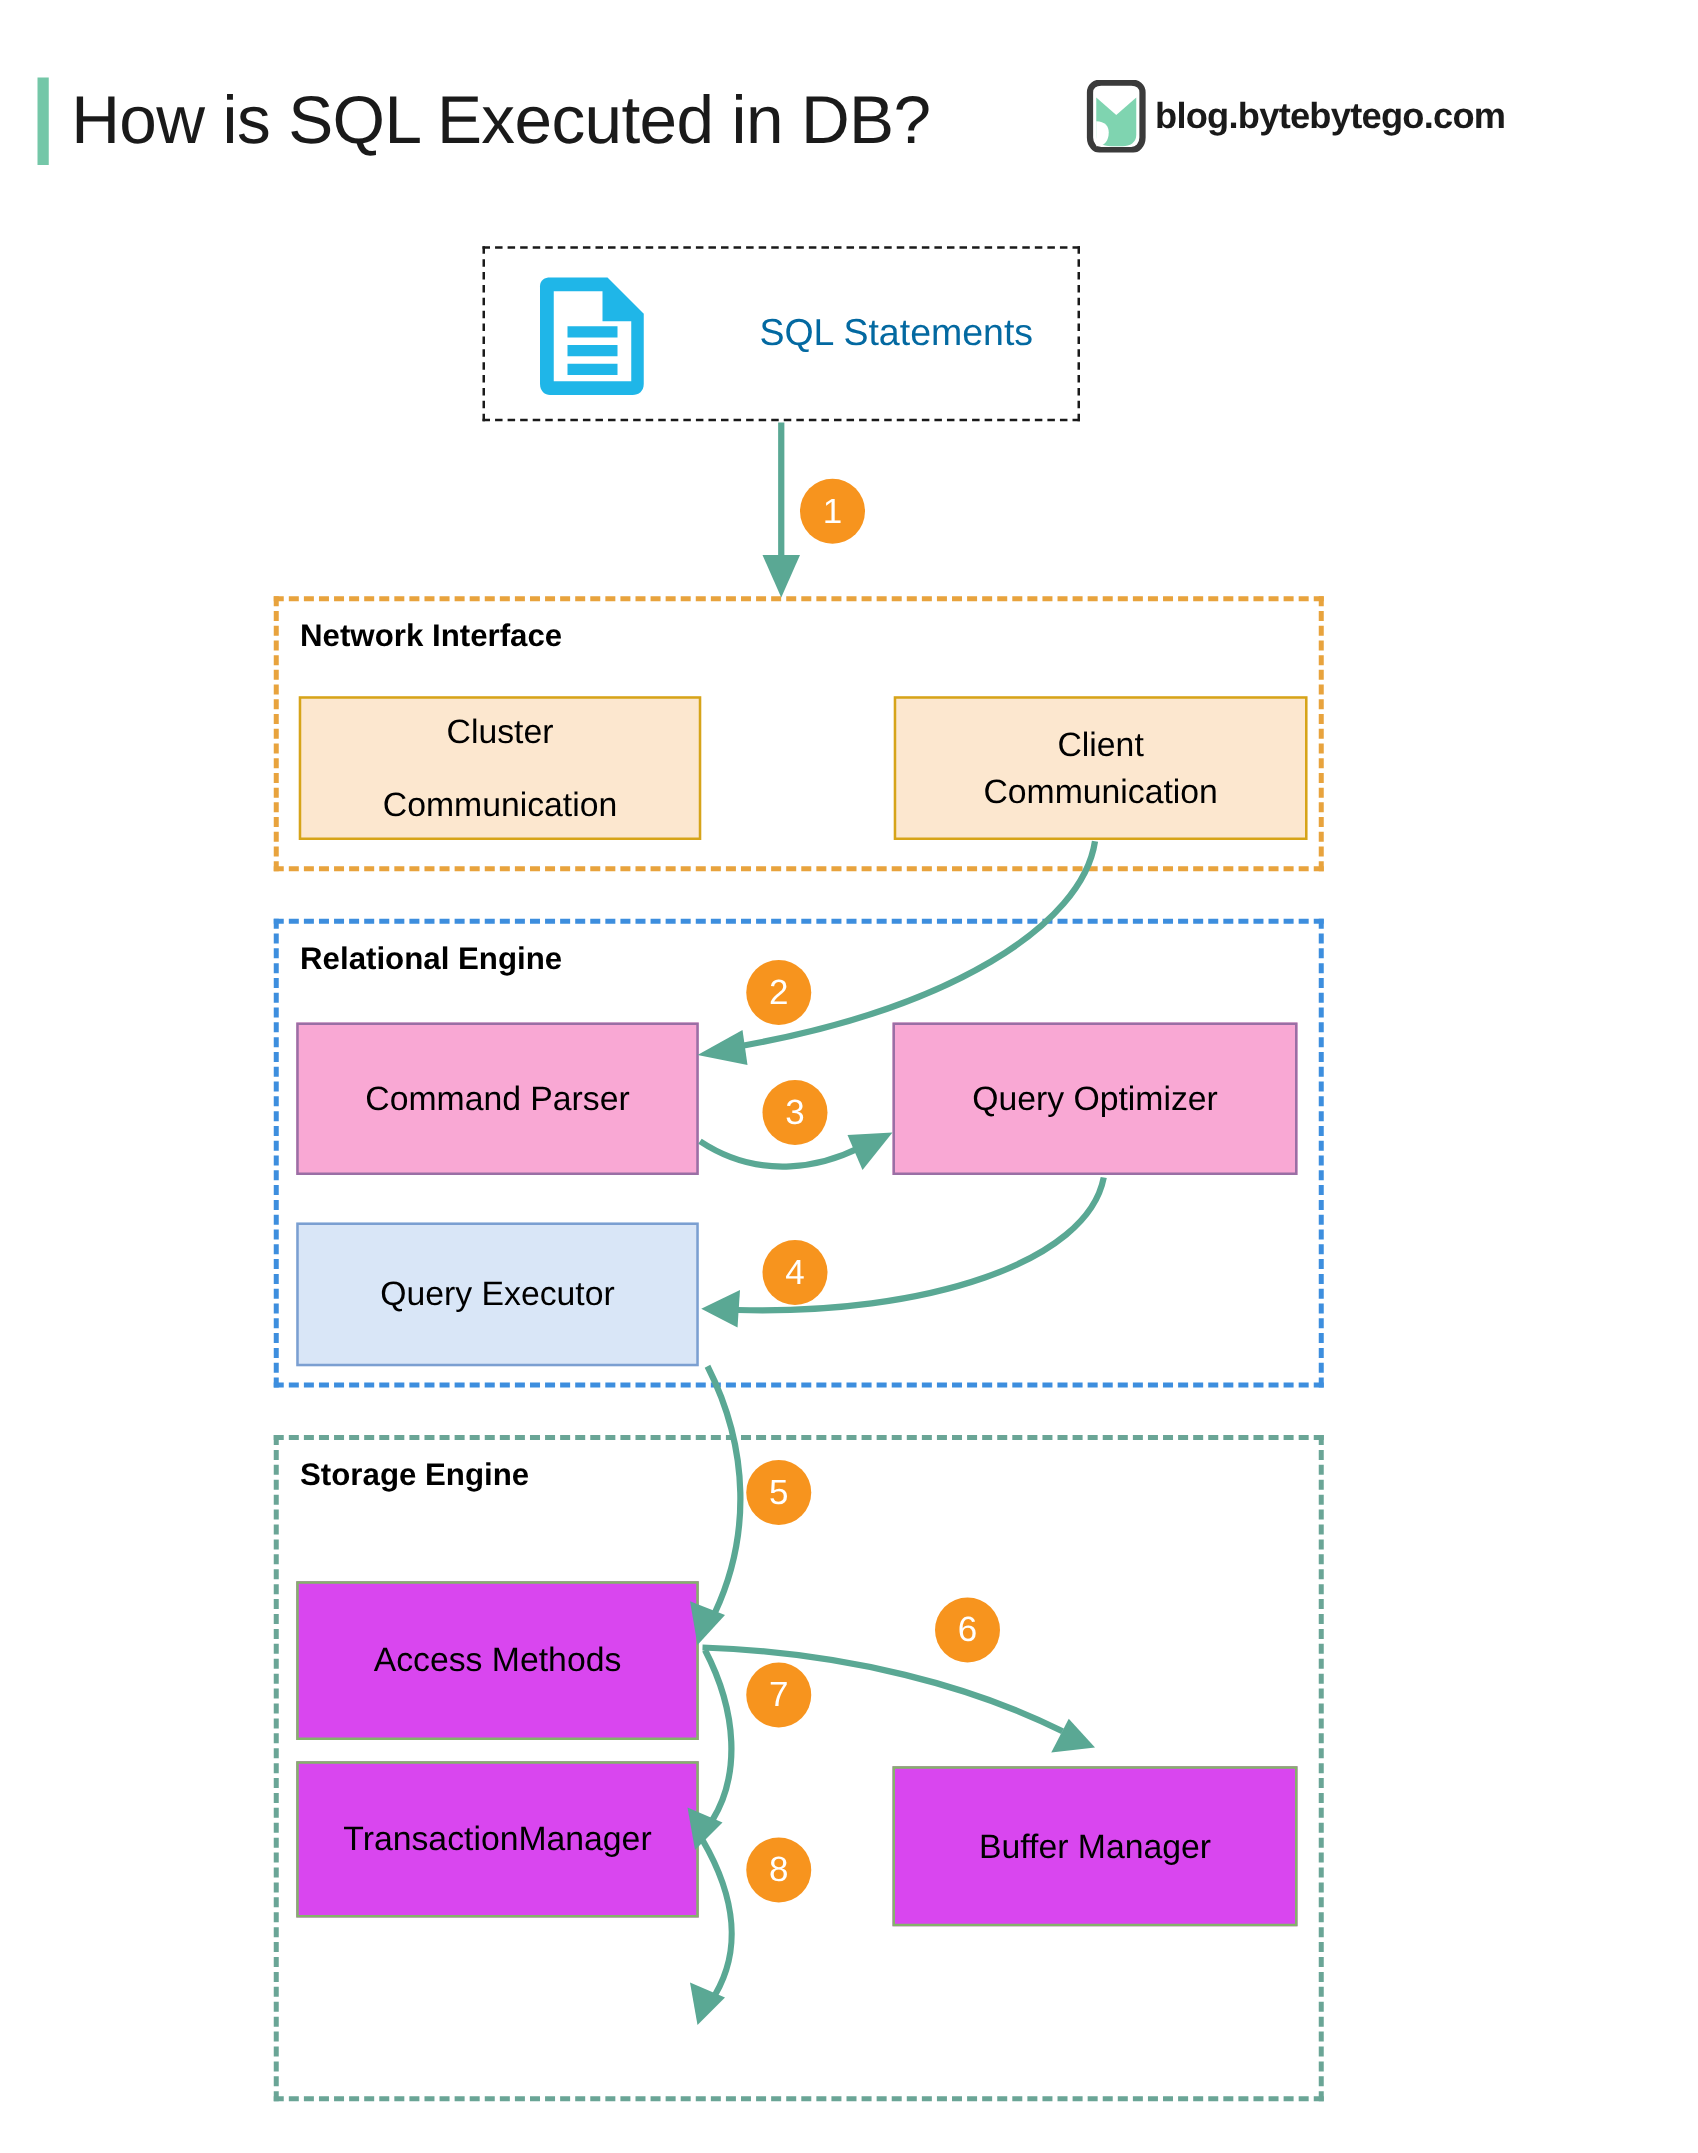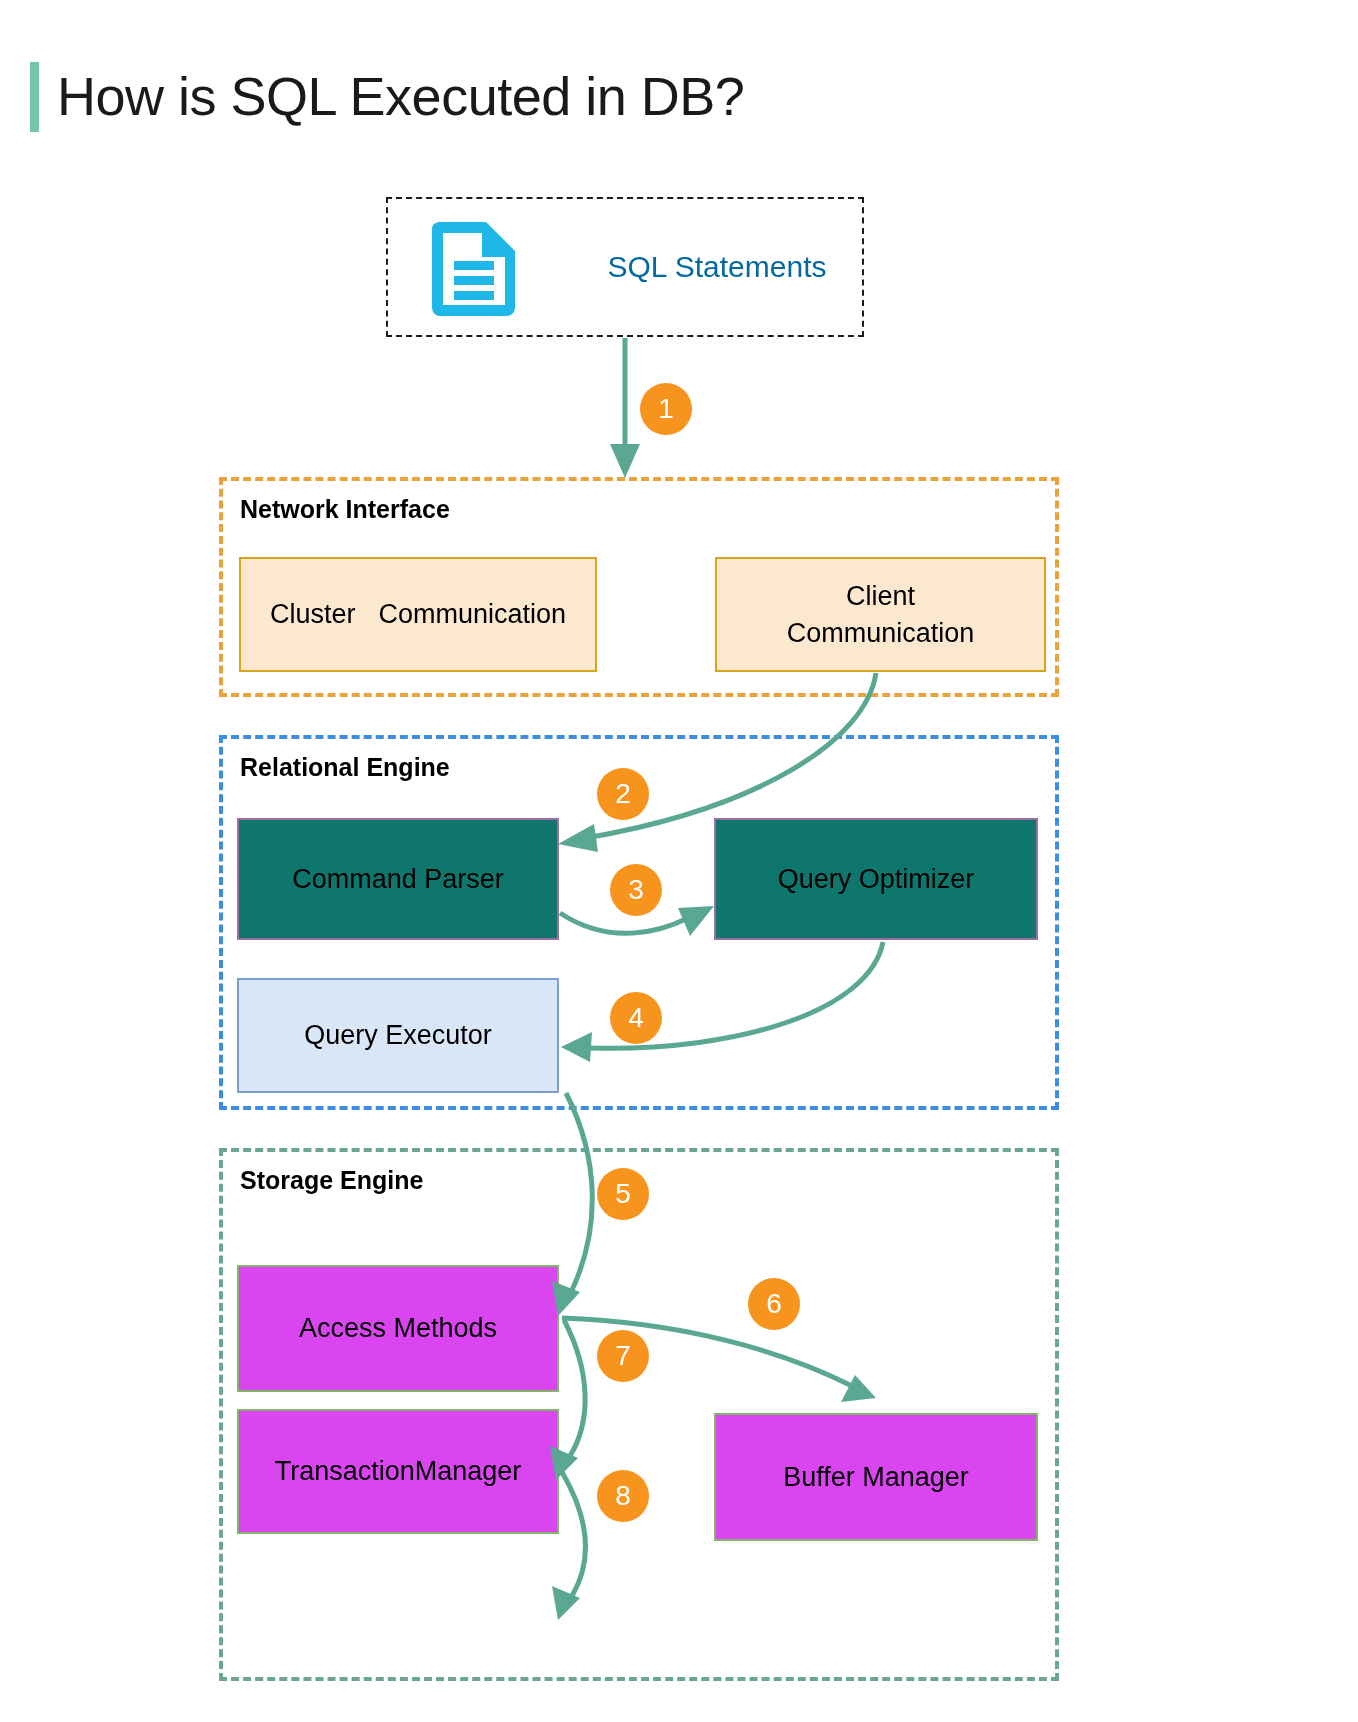--- a/index.html
+++ b/index.html
@@ -74,21 +74,21 @@
     align-items: center;
     justify-content: center;
     text-align: center;
     font-size: 27px;
     color: #000000;
     line-height: 1.35;
     border-width: 2px;
     border-style: solid;
   }
   .node-orange { background: #fce7cf; border-color: #d6a419; }
-  .node-purple { background: #0f766e; border-color: #9a6fa5; }
+  .node-purple { background: #f9a8d4; border-color: #9a6fa5; }
   .node-blue   { background: #d9e6f7; border-color: #7b9fd1; }
   .node-green  { background: #d946ef; border-color: #84b36a; margin-top: 13px; }
 
   
   #sql-box {
     position: absolute;
     left: 386px; top: 197px;
     width: 478px; height: 140px;
     border: 2px dashed #1a1a1a;
     display: flex;
@@ -138,38 +138,47 @@
   .arrow-head { fill: #5aa894; }
 </style>
 </head>
 <body>
 
 <div id="page">
 
   <div id="header">
     <div id="title-bar-accent"></div>
     <div id="page-title">How is SQL Executed in DB?</div>
+    <div id="brand">
+      <svg id="brand-logo" viewBox="0 0 50 58">
+        <path d="M4 10 C4 5 8 2 13 2 L37 2 C42 2 46 5 46 10 L46 46 C46 52 42 56 37 56 L13 56 C8 56 4 52 4 46 Z" fill="#ffffff" stroke="#3b3b3b" stroke-width="5"></path>
+        <path d="M9 14 L41 14 L41 44 C41 50 36 53 30 53 L21 53 C14 53 9 50 9 44 Z" fill="#7fd4b0"></path>
+        <path d="M9 14 L25 28 L41 14 L41 10 L9 10 Z" fill="#ffffff"></path>
+        <path d="M9 33 C16 33 19 37 19 42 C19 48 16 53 9 53 Z" fill="#ffffff"></path>
+      </svg>
+      <div id="brand-text">blog.bytebytego.com</div>
+    </div>
   </div>
 
   <div id="sql-box">
     <svg id="sql-doc-icon" viewBox="0 0 97 100">
       <path d="M8 10 C8 5 12 3 16 3 L62 3 L91 32 L91 88 C91 94 87 97 82 97 L16 97 C12 97 8 94 8 88 Z" fill="#1fb6e8"></path>
       <path d="M19 14 L58 14 L58 38 L81 38 L81 86 L19 86 Z" fill="#ffffff"></path>
       <rect x="30" y="42" width="40" height="9" fill="#1fb6e8"></rect>
       <rect x="30" y="57" width="40" height="9" fill="#1fb6e8"></rect>
       <rect x="30" y="72" width="40" height="9" fill="#1fb6e8"></rect>
     </svg>
     <div id="sql-label">SQL Statements</div>
   </div>
 
   <div class="group" id="grp-network" style="left:219px; top:477px; width:840px; height:220px; border:4px dashed #e8a33d;">
     <div class="group-label" style="left:17px; top:14px;">Network Interface</div>
   </div>
 
-  <div class="node node-orange" id="node-cluster-comm" style="left:239px; top:557px; width:358px; height:115px; flex-direction:row;gap:23px;">
+  <div class="node node-orange" id="node-cluster-comm" style="left:239px; top:557px; width:322px; height:115px; flex-direction:column;gap:23px;">
     <span>Cluster</span>
     <span>Communication</span>
   </div>
 
   <div class="node node-orange" id="node-client-comm" style="left:715px; top:557px; width:331px; height:115px; flex-direction:column;">
     <span>Client</span>
     <span>Communication</span>
   </div>
 
   <div class="group" id="grp-relational" style="left:219px; top:735px; width:840px; height:375px; border:4px dashed #3d8ede;">

